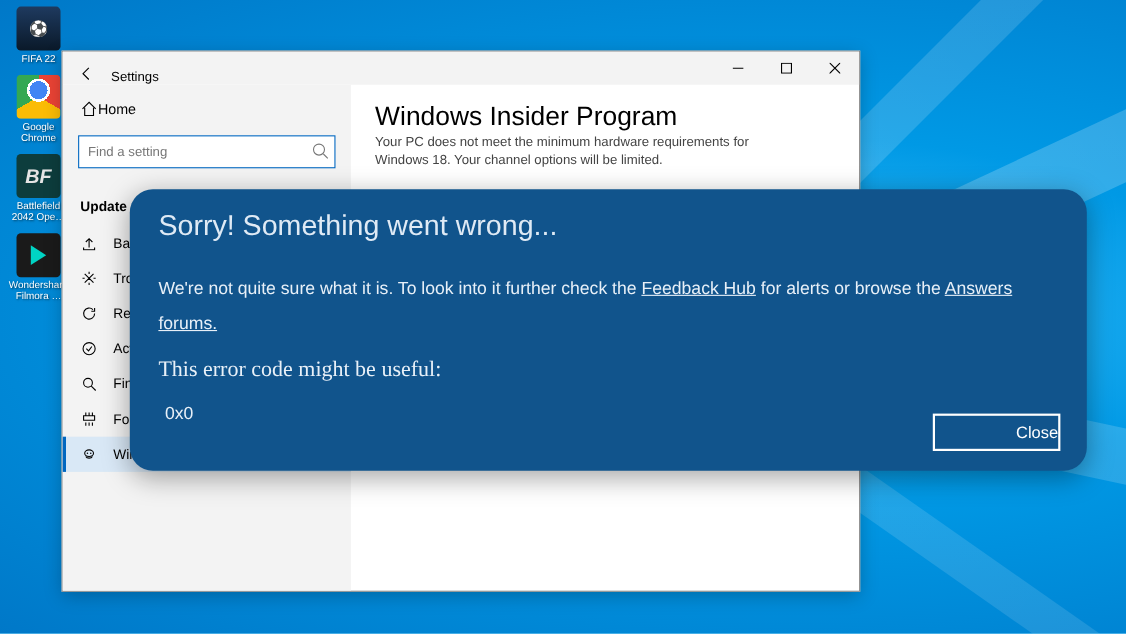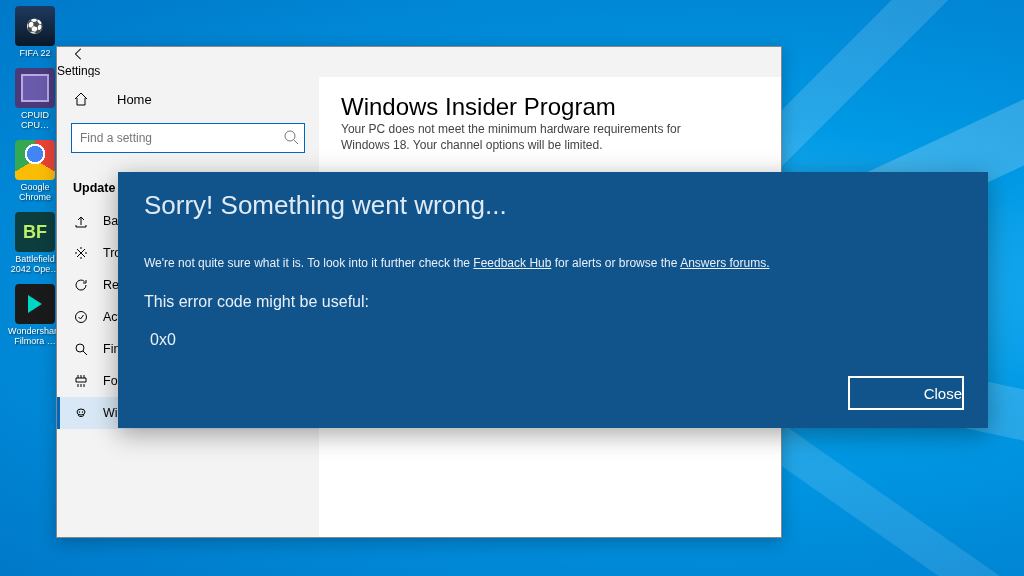--- a/index.html
+++ b/index.html
@@ -21,62 +21,63 @@
 
   
   .desktop-icons { position: absolute; left: 8px; top: 6px; width: 60px; }
   .dicon { width: 54px; text-align: center; margin-bottom: 10px; cursor: pointer; }
   .dicon .glyph { width: 40px; height: 40px; margin: 0 auto 2px; border-radius: 4px; }
   .dicon .lbl { color: #fff; font-size: 9px; line-height: 10px; text-shadow: 1px 1px 2px rgba(0,0,0,.6); word-wrap: break-word; }
   .g-fifa { background: linear-gradient(#1e3a5f,#0a1929); display:flex;align-items:center;justify-content:center;color:#d4af37;font-weight:bold;font-size:14px; }
   .g-cpu  { background: #4a3a7a; display:flex;align-items:center;justify-content:center; }
   .g-cpu::after{content:"";width:24px;height:24px;border:2px solid #b8a8e8;background:#6a5aaa;}
   .g-chrome{ background: radial-gradient(circle at 50% 35%, #4285f4 0 25%, #fff 25% 32%, transparent 32%), conic-gradient(#ea4335 0 120deg, #fbbc05 120deg 240deg, #34a853 240deg); border-radius:50%; }
-  .g-bf   { background:#0d3d3d;color:#bef264;display:flex;align-items:center;justify-content:center;font-weight:900;font-size:18px;}
+  .g-bf   { background:#0d3d3d;color:#e5e5e5;display:flex;align-items:center;justify-content:center;font-weight:900;font-size:18px;font-style:italic; }
   .g-filmora{ background:#1a1a1a;display:flex;align-items:center;justify-content:center; }
   .g-filmora::after{content:"";width:0;height:0;border-left:14px solid #00d4c4;border-top:9px solid transparent;border-bottom:9px solid transparent;}
 
   
   .settings-window {
     position: absolute; left: 56px; top: 46px; width: 726px; height: 492px;
     background: #fff; border: 1px solid #888; box-shadow: 0 4px 16px rgba(0,0,0,.25);
   }
-  .titlebar { height: 30px; display: flex; align-items: flex-start; background:#f3f3f3;flex-direction:column;}
+  .titlebar { height: 30px; display: flex; align-items: flex-end; background:#f3f3f3;}
   .tb-back { width: 44px; text-align:center; font-size:14px; cursor:pointer; }
   .tb-title { font-size: 12px; color:#000; }
   .tb-spacer { flex:1; }
   .tb-btn { width: 44px; height:30px; display:flex; align-items:center; justify-content:center; cursor:pointer; font-size:11px; }
 
   .sw-body { display:flex; height: calc(100% - 30px); }
   .sidebar { width: 262px; background:#f3f3f3; padding: 8px 0 0 0; }
-  .home-row { display:flex; align-items:center; gap:28px; padding: 6px 16px; cursor:pointer; font-size:13px;}
+  .home-row { display:flex; align-items:center; gap:0; padding: 6px 16px; cursor:pointer; font-size:13px;}
   .home-row svg { width:16px;height:16px; }
   .search-wrap { margin: 10px 14px 28px; position:relative; }
   .search { width:100%; height:30px; border:1px solid #0067c0; padding:0 30px 0 8px; font-size:12px; color:#666; outline:none; background:#fff;}
   .search::placeholder{color:#777;}
   .mag { position:absolute; right:6px; top:6px; color:#777; }
   .cat-hdr { padding: 0 16px 10px; font-size:12.5px; font-weight:600; }
   .side-item { display:flex; align-items:center; gap:14px; padding: 9px 16px; font-size:12.5px; cursor:pointer; color:#000;}
   .side-item.sel { background:#d9e8f6; border-left:3px solid #0067c0; padding-left:13px;}
   .side-item .ic { width:16px; display:flex; justify-content:center; font-size:14px;}
 
   .main { flex:1; padding: 16px 22px; }
   .main h1 { font-weight:300; font-size:24px; margin-bottom:0; }
   .main p { font-size:12px; color:#444; line-height:16px; max-width: 340px;}
 
   
   .error-modal {
     position:absolute; left:118px; top:172px; width:870px; height:256px;
     background:#11548c; color:#e8f0f8; padding: 18px 26px 16px;
     box-shadow: 0 6px 24px rgba(0,0,0,.35);
+    border-radius: 21px;
   }
   .error-modal h2 { font-weight:300; font-size:26px; margin-bottom: 26px; color:#dfeaf5;}
-  .error-body { font-size:12px; line-height: 32px; font-weight:300;}
+  .error-body { font-size:16px; line-height: 32px; font-weight:300;}
   .error-body a { color:#e8f0f8; text-decoration: underline; cursor:pointer; }
-  .err-code-lbl { margin-top:14px; font-size:16px; font-weight:300;}
+  .err-code-lbl { margin-top:14px; font-size:20px; font-weight:300;font-family:Liberation Serif, serif;}
   .err-code { margin: 20px 0 0 6px; font-size:16px; }
   .close-btn {
     position:absolute; right:24px; bottom:18px; width:116px; height:34px;
     background:transparent; border:2px solid #fff; color:#fff; font-size:15px;
     display:flex;align-items:center;justify-content:flex-end; cursor:pointer;
   }
 </style>
 </head>
 <body>
 
@@ -84,24 +85,20 @@
   <div class="ray ray1"></div>
     <div class="ray ray2"></div>
     <div class="ray ray3"></div>
     <div class="ray ray4"></div>
 </div>
 
 <div class="desktop-icons">
   <div class="dicon">
     <div class="glyph g-fifa">⚽</div>
     <div class="lbl">FIFA 22</div>
-  </div>
-  <div class="dicon">
-    <div class="glyph g-cpu"></div>
-    <div class="lbl">CPUID CPU…</div>
   </div>
   <div class="dicon">
     <div class="glyph g-chrome"></div>
     <div class="lbl">Google Chrome</div>
   </div>
   <div class="dicon">
     <div class="glyph g-bf">BF</div>
     <div class="lbl">Battlefield 2042 Ope…</div>
   </div>
   <div class="dicon">

